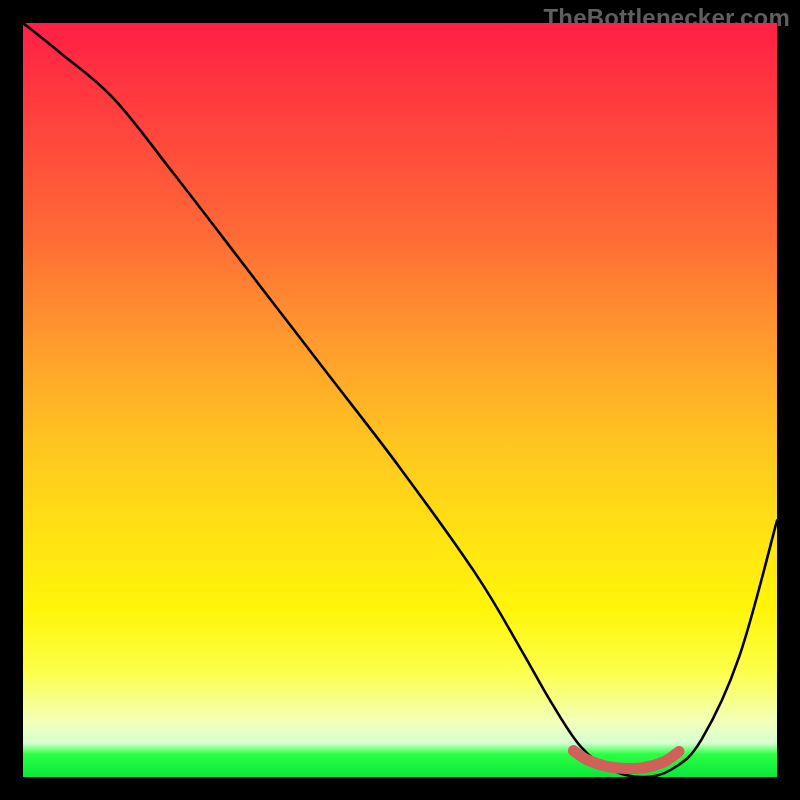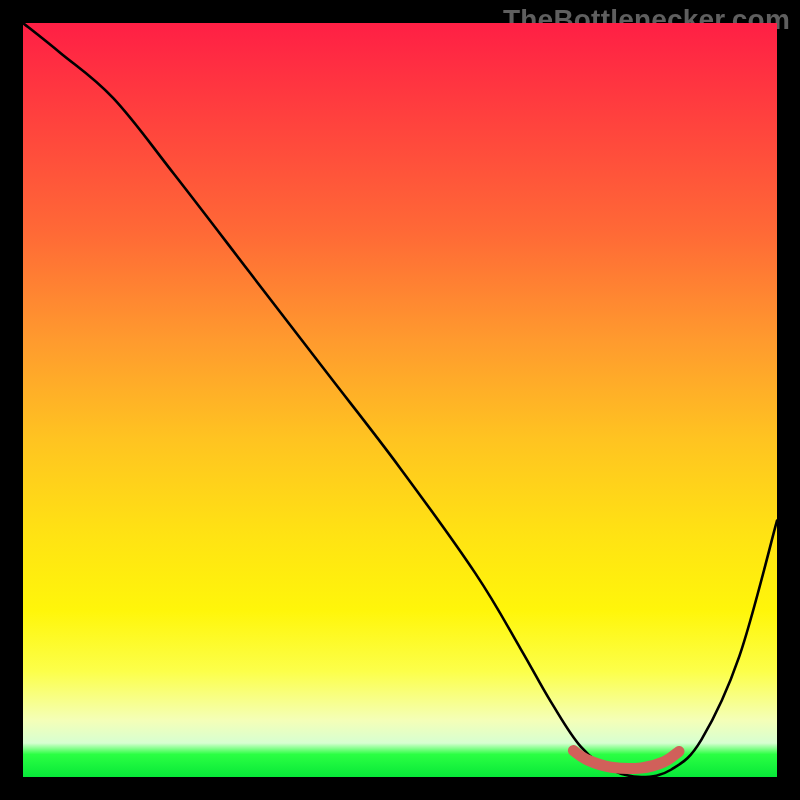--- a/index.html
+++ b/index.html
@@ -38,21 +38,21 @@
       #d7ffd1 95.5%,
       #2bff43 97%,
       #07e838 100%
     );
   }
   .watermark {
     position: absolute;
     top: 4px;
     right: 10px;
     color: #5f5f5f;
-    font-size: 28px;
+    font-size: 24px;
     font-weight: 600;
     letter-spacing: 0.2px;
     user-select: none;
   }
   svg.curve {
     position: absolute;
     left: 0;
     top: 0;
   }
 </style>

